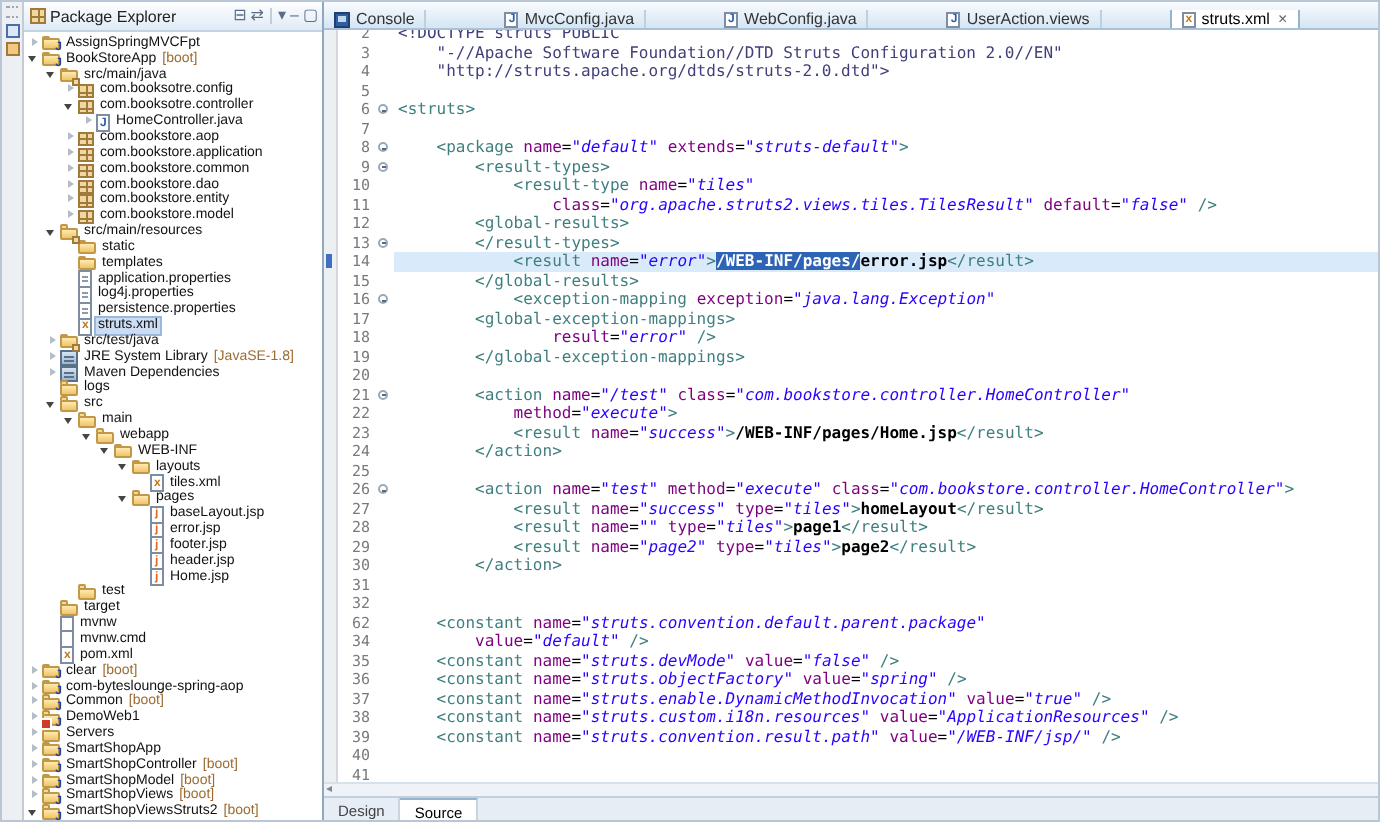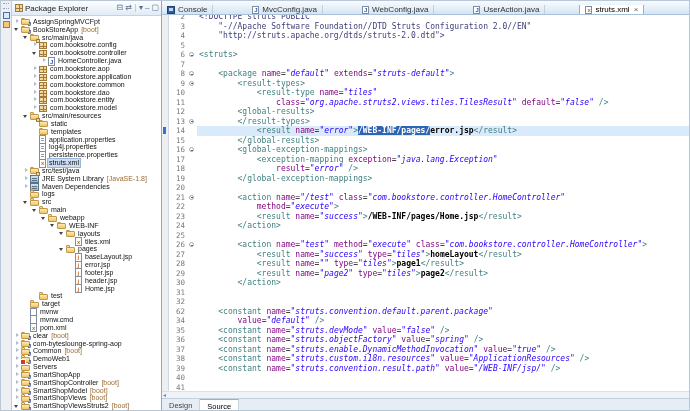--- a/index.html
+++ b/index.html
@@ -420,21 +420,21 @@
         <div class="etab">
           <span class="tico t-java"></span>
           <span>MvcConfig.java</span>
         </div>
         <div class="etab">
           <span class="tico t-java"></span>
           <span>WebConfig.java</span>
         </div>
         <div class="etab">
           <span class="tico t-java"></span>
-          <span>UserAction.java</span>
+          <span>UserAction.views</span>
         </div>
         <div class="etab active">
           <span class="tico t-xml"></span>
           <span>struts.xml</span>
           <span class="tclose">×</span>
         </div>
       </div>
 
     <div id="edbody">
       <div id="ruler">
@@ -594,22 +594,22 @@
             <div class="cl"><span class="tag">&lt;struts</span><span class="tag">&gt;</span></div>
             <div class="cl">&nbsp;</div>
             <div class="cl">    <span class="tag">&lt;package</span> <span class="attr">name</span>=<span class="val">"default"</span> <span class="attr">extends</span>=<span class="val">"struts-default"</span><span class="tag">&gt;</span></div>
             <div class="cl">        <span class="tag">&lt;result-types</span><span class="tag">&gt;</span></div>
             <div class="cl">            <span class="tag">&lt;result-type</span> <span class="attr">name</span>=<span class="val">"tiles"</span></div>
             <div class="cl">                <span class="attr">class</span>=<span class="val">"org.apache.struts2.views.tiles.TilesResult"</span> <span class="attr">default</span>=<span class="val">"false"</span> <span class="tag">/&gt;</span></div>
             <div class="cl">        <span class="tag">&lt;global-results</span><span class="tag">&gt;</span></div>
             <div class="cl">        <span class="tag">&lt;/result-types</span><span class="tag">&gt;</span></div>
             <div class="cl current">            <span class="tag">&lt;result</span> <span class="attr">name</span>=<span class="val">"error"</span><span class="tag">&gt;</span><span class="txt"><span class="selsp">/WEB-INF/pages/</span>error.jsp</span><span class="tag">&lt;/result</span><span class="tag">&gt;</span></div>
             <div class="cl">        <span class="tag">&lt;/global-results</span><span class="tag">&gt;</span></div>
+            <div class="cl">            <span class="tag">&lt;exception-mapping</span> <span class="attr">exception</span>=<span class="val">"java.lang.Exception"</span></div>
             <div class="cl">        <span class="tag">&lt;global-exception-mappings</span><span class="tag">&gt;</span></div>
-            <div class="cl">            <span class="tag">&lt;exception-mapping</span> <span class="attr">exception</span>=<span class="val">"java.lang.Exception"</span></div>
             <div class="cl">                <span class="attr">result</span>=<span class="val">"error"</span> <span class="tag">/&gt;</span></div>
             <div class="cl">        <span class="tag">&lt;/global-exception-mappings</span><span class="tag">&gt;</span></div>
             <div class="cl">&nbsp;</div>
             <div class="cl">        <span class="tag">&lt;action</span> <span class="attr">name</span>=<span class="val">"/test"</span> <span class="attr">class</span>=<span class="val">"com.bookstore.controller.HomeController"</span></div>
             <div class="cl">            <span class="attr">method</span>=<span class="val">"execute"</span><span class="tag">&gt;</span></div>
             <div class="cl">            <span class="tag">&lt;result</span> <span class="attr">name</span>=<span class="val">"success"</span><span class="tag">&gt;</span><span class="txt">/WEB-INF/pages/Home.jsp</span><span class="tag">&lt;/result</span><span class="tag">&gt;</span></div>
             <div class="cl">        <span class="tag">&lt;/action</span><span class="tag">&gt;</span></div>
             <div class="cl">&nbsp;</div>
             <div class="cl">        <span class="tag">&lt;action</span> <span class="attr">name</span>=<span class="val">"test"</span> <span class="attr">method</span>=<span class="val">"execute"</span> <span class="attr">class</span>=<span class="val">"com.bookstore.controller.HomeController"</span><span class="tag">&gt;</span></div>
             <div class="cl">            <span class="tag">&lt;result</span> <span class="attr">name</span>=<span class="val">"success"</span> <span class="attr">type</span>=<span class="val">"tiles"</span><span class="tag">&gt;</span><span class="txt">homeLayout</span><span class="tag">&lt;/result</span><span class="tag">&gt;</span></div>

